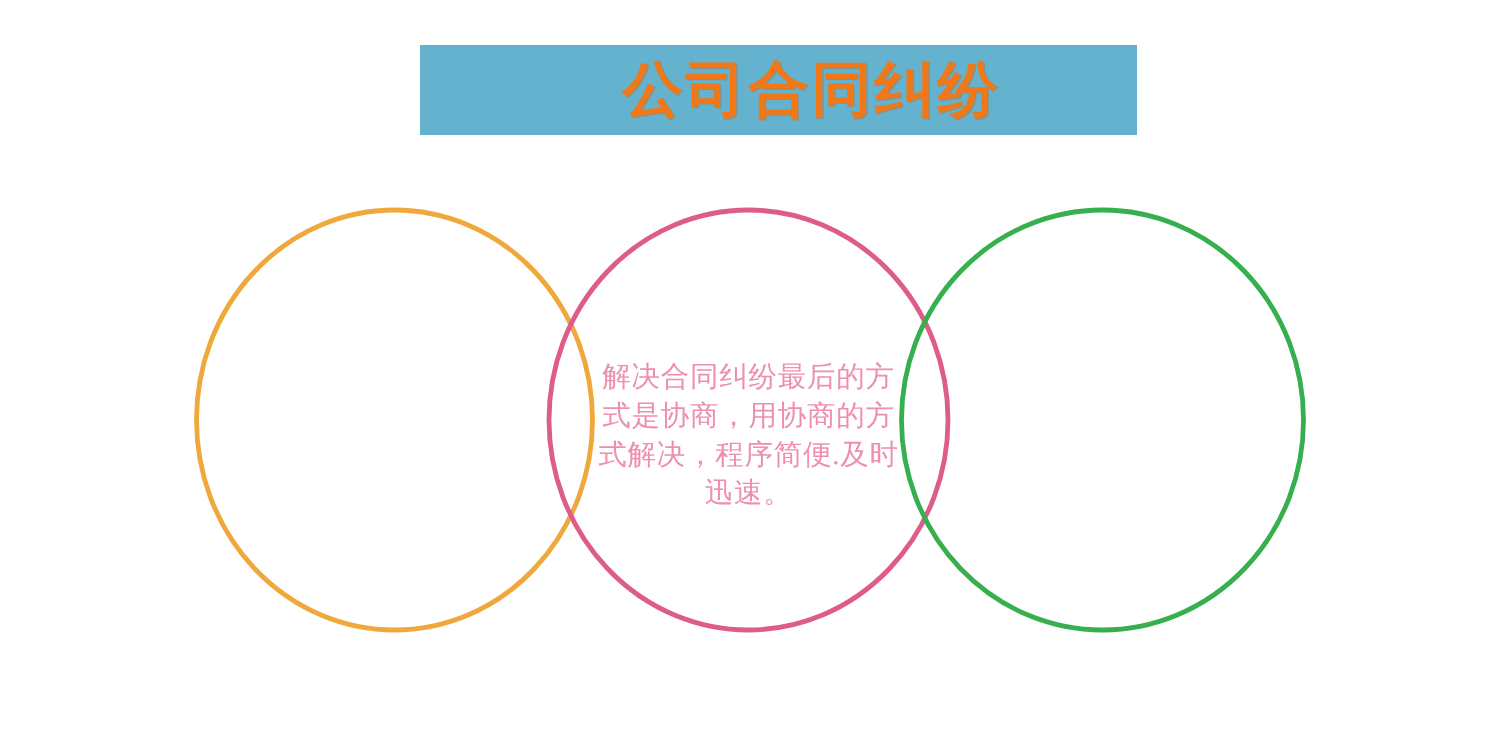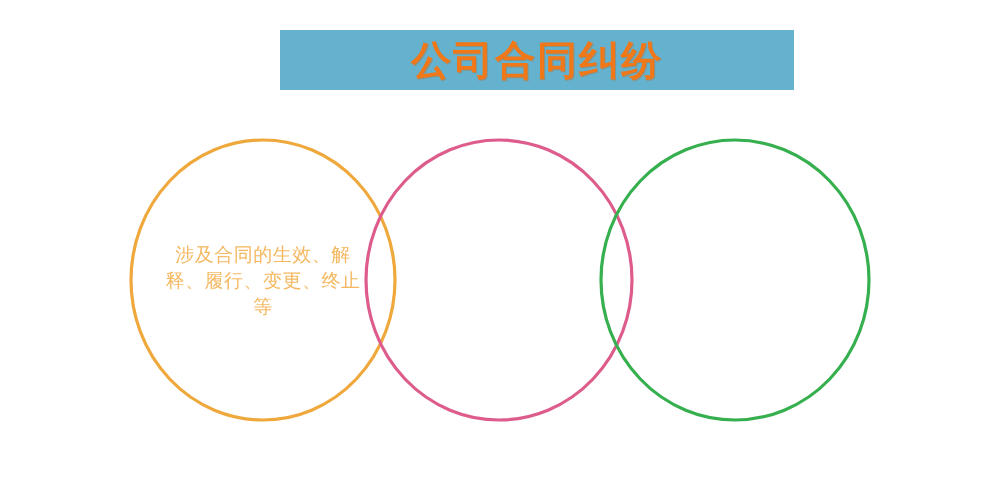--- a/index.html
+++ b/index.html
@@ -20,26 +20,27 @@
     width: 1000px;
     height: 500px;
     background: #ffffff;
   }
 
   
   #title-banner {
     position: absolute;
     left: 280px;
     top: 30px;
-    width: 514px;
+    width: 434px;
     height: 60px;
     background: #64b2ce;
     display: flex;
     align-items: center;
     justify-content: center;
+    padding-left: 44px;
   }
   #title-text {
     font-family: "DejaVu Sans", "Liberation Sans", sans-serif;
     font-size: 40px;
     font-weight: bold;
     letter-spacing: 2px;
     color: #f07818;
     line-height: 1;
     white-space: nowrap;
     text-shadow: 1px 1px 0 rgba(200,90,10,0.35);
@@ -103,18 +104,18 @@
   </div>
 
   <div id="venn">
 
     <svg id="venn-svg" viewBox="0 0 1000 500" xmlns="http://www.w3.org/2000/svg">
       <ellipse cx="263" cy="280" rx="132" ry="140" fill="none" stroke="#efa83c" stroke-width="3.2"></ellipse>
       <ellipse cx="499" cy="280" rx="133" ry="140" fill="none" stroke="#dd5c8c" stroke-width="3.2"></ellipse>
       <ellipse cx="735" cy="280" rx="134" ry="140" fill="none" stroke="#36af4f" stroke-width="3.2"></ellipse>
     </svg>
 
-    <div class="circle-text" id="text-left" style="color: rgb(245, 184, 96);">涉及合同的生效、解释、履行、变更、终止等</div>
 
+    <div class="circle-text" id="text-mid" style="color: rgb(238, 143, 175);">解决合同纠纷最后的方式是协商，用协商的方式解决，程序简便.及时迅速。</div>
 
 
   </div>
 </div>
 
 </body></html>

